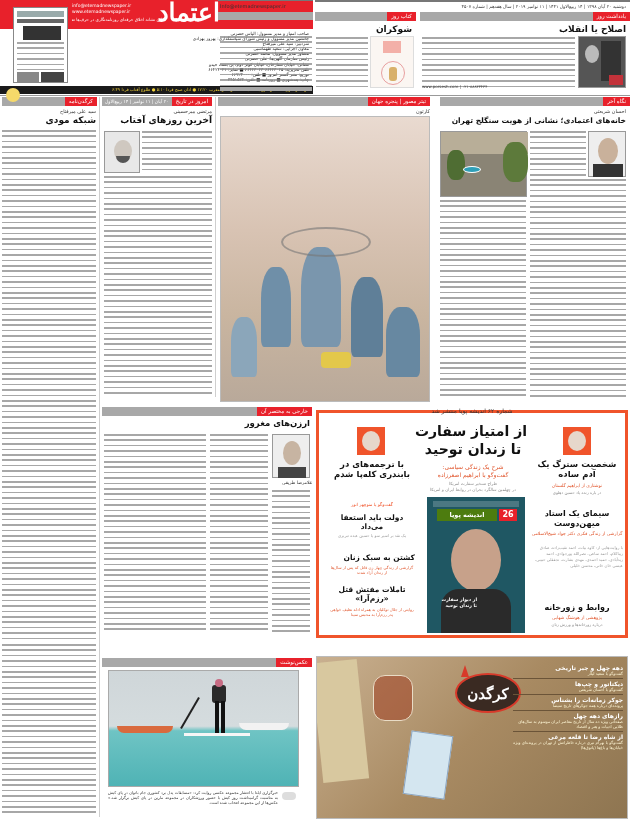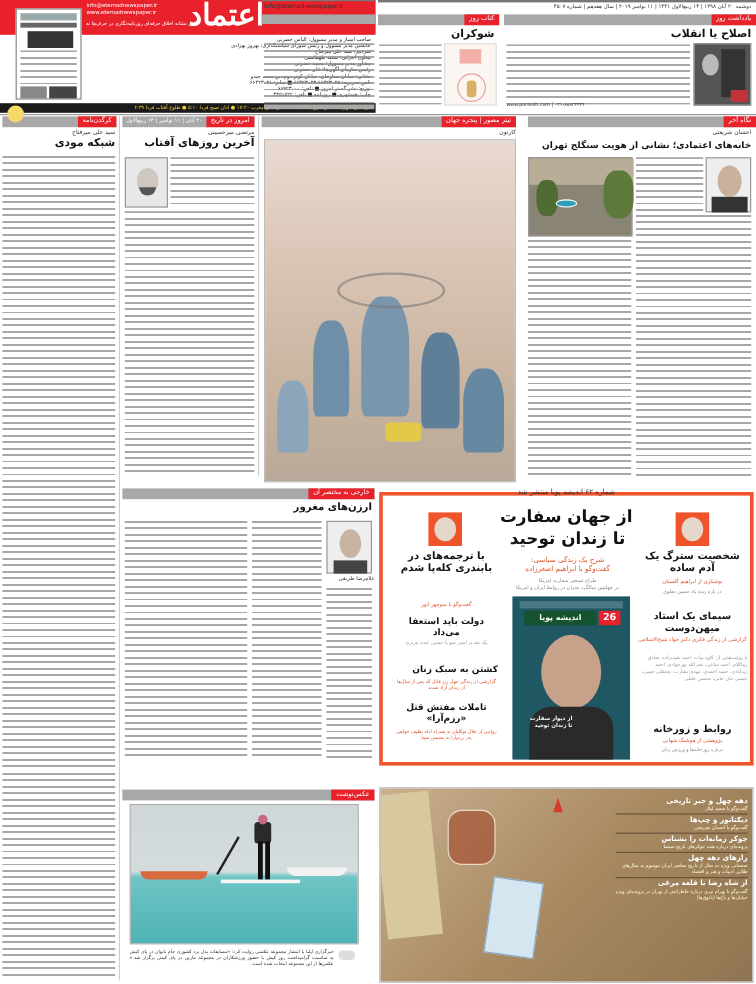--- a/index.html
+++ b/index.html
@@ -172,30 +172,30 @@
   </div>
   <div class="abs headline" style="left:10px;top:46px;width:86px;font-size:8.5px;white-space:normal;text-align:center;line-height:10px;">با ترجمه‌های در بابندری کله‌پا شدم</div>
   <div class="abs" style="left:10px;top:89px;width:86px;font-size:4.4px;color:#f0542b;text-align:center;">گفت‌وگو با منوچهر انور</div>
   <div class="abs headline" style="left:10px;top:100px;width:86px;font-size:7.5px;white-space:normal;text-align:center;line-height:9px;">دولت باید استعفا می‌داد</div>
   <div class="abs" style="left:10px;top:120px;width:86px;font-size:4px;color:#999;text-align:center;">یک نقد بر اسیر سو یا حسین عبده تبریزی</div>
   <div class="abs headline" style="left:10px;top:140px;width:86px;font-size:7.5px;">کشتن به سبک زنان</div>
   <div class="abs" style="left:10px;top:152px;width:86px;font-size:4px;color:#e0552c;text-align:center;line-height:5px;">گزارشی از زندگی چهار زن قاتل که پس از سال‌ها از زندان آزاد شدند</div>
   <div class="abs headline" style="left:10px;top:172px;width:86px;font-size:7.5px;white-space:normal;text-align:center;line-height:9px;">تاملات مفتش قتل «رزم‌آرا»</div>
   <div class="abs" style="left:10px;top:194px;width:86px;font-size:4px;color:#e0552c;text-align:center;line-height:5px;">روایتی از جلال توکلیان به همراه ادله نظیف خواهی پدر رزم‌آرا به محبس سینا</div>
 
-  <div class="abs headline" style="left:100px;top:10px;width:108px;text-align:center;font-size:14px;">از جهان سفارت</div>
+  <div class="abs headline" style="left:100px;top:10px;width:108px;text-align:center;font-size:14px;">از امتیاز سفارت</div>
   <div class="abs headline" style="left:100px;top:28px;width:108px;text-align:center;font-size:14px;">تا زندان توحید</div>
   <div class="abs" style="left:100px;top:50px;width:108px;text-align:center;font-size:6px;color:#e0552c;">شرح یک زندگی سیاسی:</div>
   <div class="abs" style="left:100px;top:58px;width:108px;text-align:center;font-size:6px;color:#e0552c;">گفت‌وگو با ابراهیم اصغرزاده</div>
   <div class="abs" style="left:100px;top:68px;width:108px;text-align:center;font-size:4.2px;color:#888;">طراح تسخیر سفارت امریکا</div>
   <div class="abs" style="left:100px;top:74px;width:108px;text-align:center;font-size:4.2px;color:#888;white-space:nowrap;">در چهلمین سالگرد بحران در روابط ایران و امریکا</div>
 
   <div class="abs" style="left:108px;top:84px;width:98px;height:136px;background:#1f5763;">
     <div class="abs" style="left:6px;top:4px;width:86px;height:6px;background:rgba(255,255,255,.2);"></div>
-    <div class="abs" style="left:10px;top:12px;width:60px;height:12px;background:#14532d;">
+    <div class="abs" style="left:10px;top:12px;width:60px;height:12px;background:#4d7c0f;">
       <span style="font-size:6.5px;color:#fff;font-weight:bold;display:block;text-align:center;line-height:12px;">اندیشه پویا</span>
     </div>
     <div class="abs" style="left:72px;top:12px;width:18px;height:12px;background:#e8212b;color:#fff;font-size:8px;font-weight:bold;text-align:center;line-height:12px;">26</div>
     <div class="face" style="left:24px;top:32px;width:50px;height:62px;background:#c7a18a;"></div>
     <div class="abs" style="left:14px;top:92px;width:70px;height:44px;background:#2a2a2a;border-radius:18px 18px 0 0;"></div>
     <div class="abs" style="left:10px;top:100px;width:40px;font-size:4.6px;color:#fff;font-weight:bold;line-height:6px;">از دیوار سفارت تا زندان توحید</div>
   </div>
 
   <div class="abs" style="left:244px;top:14px;width:28px;height:28px;background:#f0542b;">
     <div class="face" style="left:5px;top:4px;width:18px;height:20px;background:#e6d7cb;"></div>
@@ -228,20 +228,23 @@
 <div class="abs" style="left:108px;top:790px;width:170px;font-size:3.9px;line-height:5.2px;color:#333;text-align:justify;">خبرگزاری ایلنا با انتشار مجموعه عکسی روایت کرد: «مسابقات پدل برد کشوری جام بانوان در پای کیش به مناسبت گرامیداشت روز کیش با حضور ورزشکاران در مجموعه مارین در پای کیش برگزار شد.» عکس‌ها از این مجموعه انتخاب شده است.</div>
 
 <div class="abs txt lines" style="left:2px;top:644px;width:94px;height:172px;"></div>
 
 <div class="abs" style="left:316px;top:656px;width:312px;height:163px;background:linear-gradient(135deg,#c9b090 0%,#a88a62 50%,#8e7551 100%);border:1px solid #bbb;overflow:hidden;">
 
   <div class="abs" style="left:56px;top:18px;width:40px;height:46px;border-radius:12px;background:rgba(160,70,40,.6);border:1px solid #e9dcc6;"></div>
   <div class="abs" style="left:0;top:4px;width:46px;height:120px;background:#d8c89f;transform:rotate(-6deg);"></div>
   <div class="abs" style="left:90px;top:76px;width:42px;height:64px;background:#d4e6f0;border:1px solid #8aa4c0;transform:rotate(8deg);"></div>
 
+  <div class="abs" style="left:138px;top:16px;width:66px;height:40px;border-radius:50%;background:#3a2a22;border:2px solid #d83a2a;">
+    <span style="display:block;text-align:center;color:#fff;font-size:15px;font-weight:bold;line-height:38px;font-family:'DejaVu Serif',serif;">کرگدن</span>
+  </div>
   <div class="abs" style="left:144px;top:8px;width:0;height:0;border-left:4px solid transparent;border-right:4px solid transparent;border-bottom:12px solid #d83a2a;"></div>
 
   <div class="abs" style="right:4px;top:6px;width:110px;">
     <div style="border-bottom:1px solid #6b5438;padding:1px 0 2px;">
       <div style="font-size:6px;font-weight:bold;color:#fff;">دهه چهل و جبر تاریخی</div>
       <div style="font-size:4px;color:#fff7d6;">گفت‌وگو با سعید لیلاز</div>
     </div>
     <div style="border-bottom:1px solid #6b5438;padding:1px 0 2px;">
       <div style="font-size:6px;font-weight:bold;color:#fff;">دیکتاتور و چپ‌ها</div>
       <div style="font-size:4px;color:#fff7d6;">گفت‌وگو با احسان شریعتی</div>

